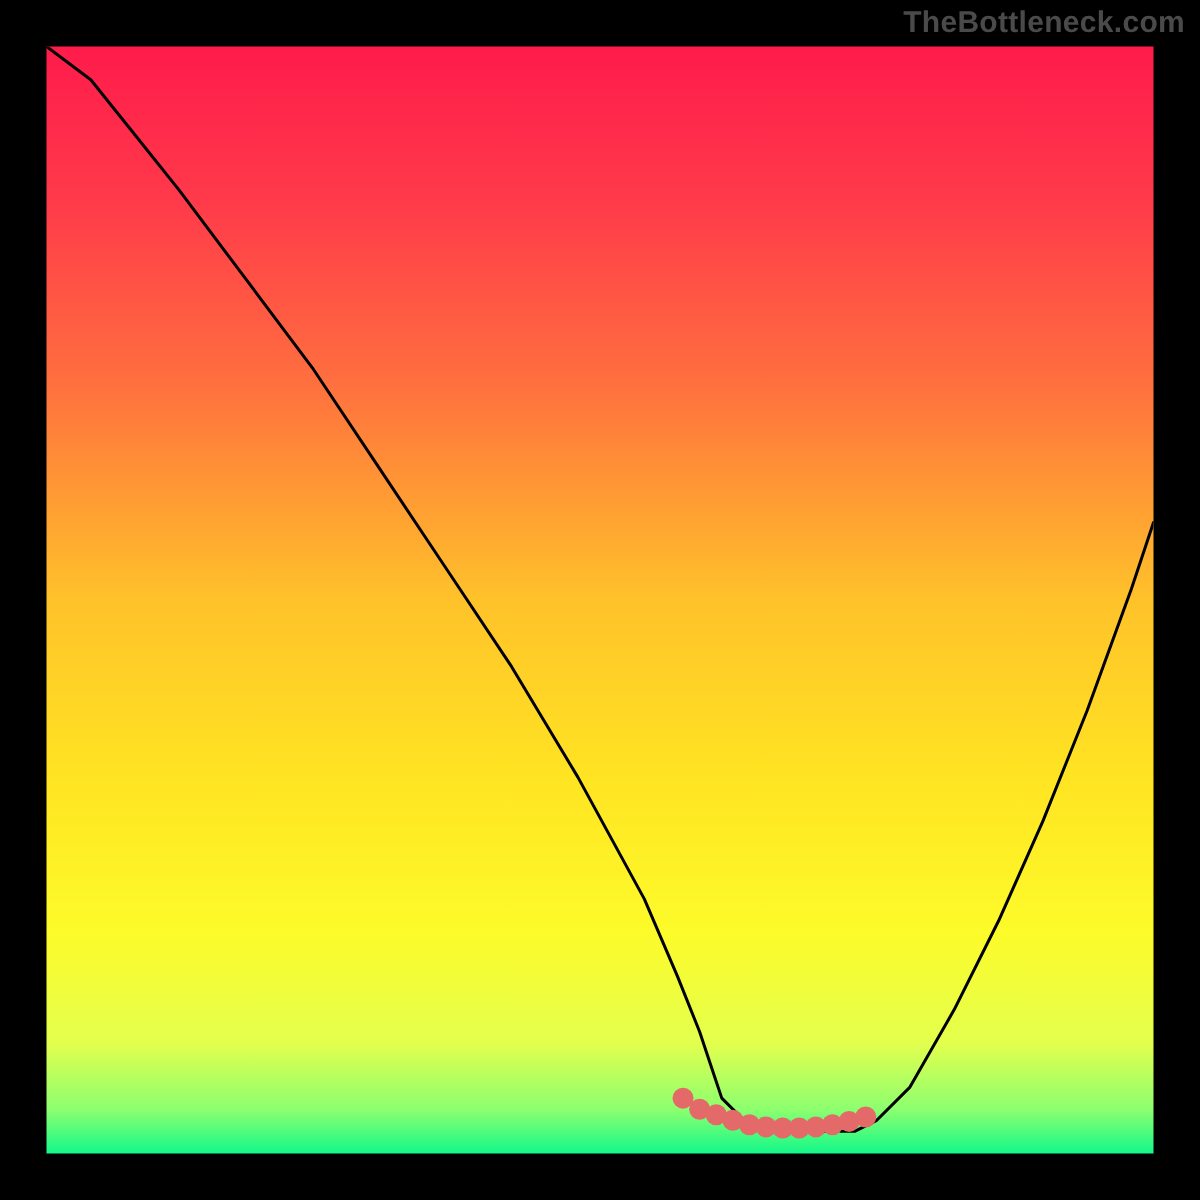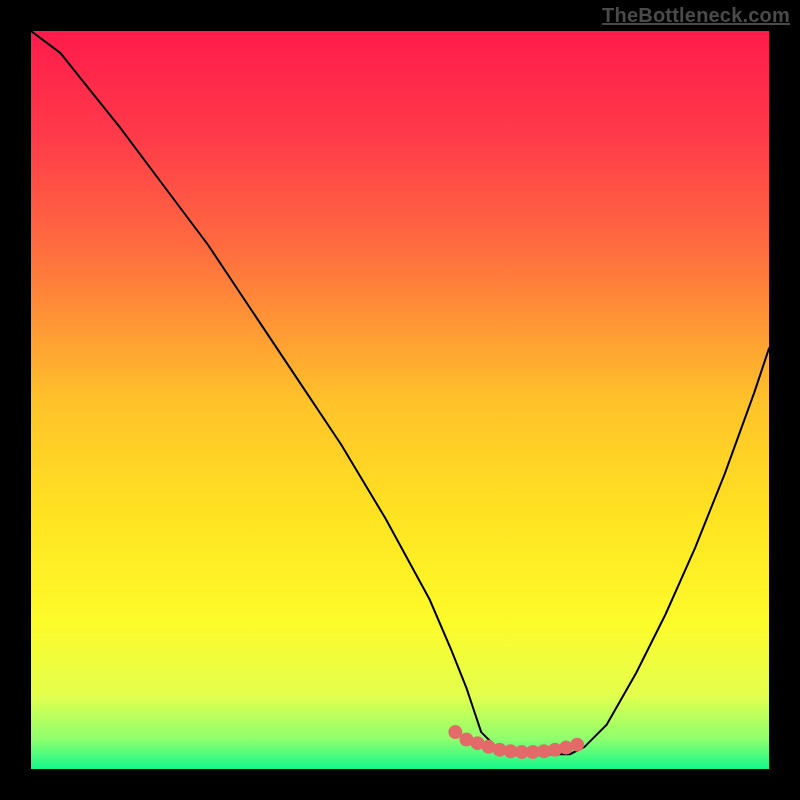--- a/index.html
+++ b/index.html
@@ -18,21 +18,20 @@
   }
   .watermark {
     position: absolute;
     top: 4px;
     right: 10px;
     color: #4a4a4a;
     font-size: 20px;
     font-weight: 600;
     letter-spacing: 0.2px;
     z-index: 10;
-    text-decoration: underline;
   }
   svg.plot {
     position: absolute;
     left: 0;
     top: 0;
     width: 800px;
     height: 800px;
   }
 </style>
 </head>

